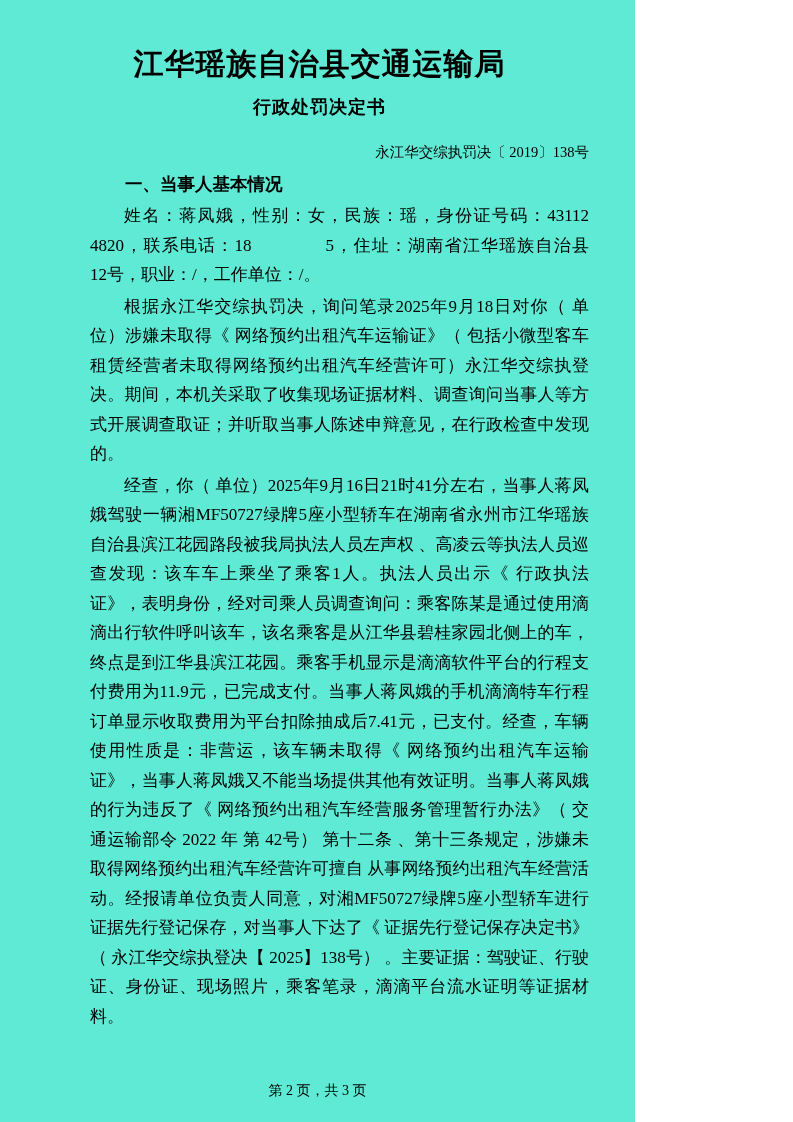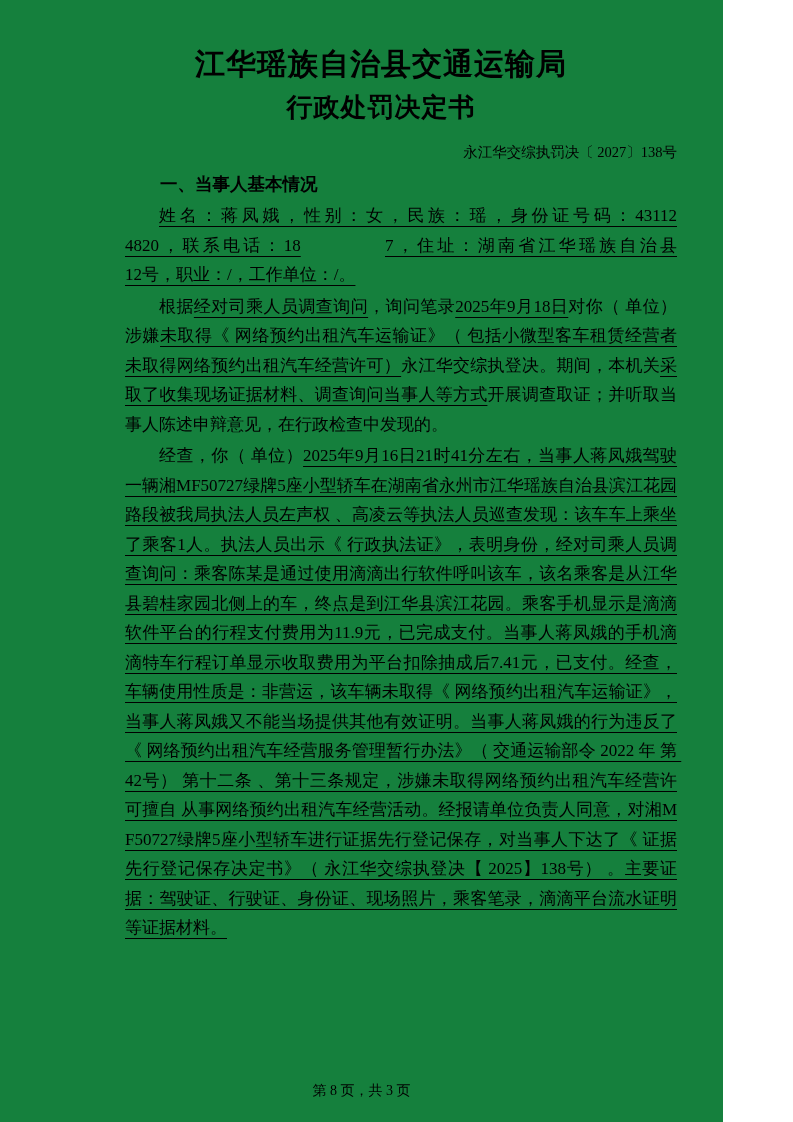--- a/index.html
+++ b/index.html
@@ -2,43 +2,43 @@
 <html><head>
 <meta charset="utf-8">
 <style>
   html, body {
     margin: 0;
     padding: 0;
     background: #ffffff;
   }
   .page {
     position: relative;
-    width: 723px;
+    width: 635px;
     height: 1122px;
-    background: #15803d;
+    background: #5eead4;
     box-sizing: border-box;
-    padding: 36px 46px 0 85px;
+    padding: 36px 46px 0 50px;
     font-family: "Liberation Serif", serif;
     color: #000000;
     overflow: hidden;
   }
   .title {
     text-align: center;
     font-family: "Liberation Sans", sans-serif;
     font-weight: bold;
     color: #000;
   }
   .title-line1 {
     font-size: 30px;
     line-height: 44px;
     letter-spacing: 1px;
     margin-top: 6px;
   }
   .title-line2 {
-    font-size: 26px;
+    font-size: 18px;
     line-height: 42px;
     letter-spacing: 1px;
   }
   .doc-number {
     text-align: right;
     font-size: 14.5px;
     line-height: 20px;
     margin-top: 14px;
     margin-bottom: 8px;
     font-family: "Liberation Serif", serif;
@@ -56,43 +56,42 @@
   }
   .para {
     margin: 0 0 2px 0;
     line-height: 29.5px;
     text-indent: 2em;
     text-align: justify;
     white-space: pre-wrap;
     word-break: break-all;
   }
   .u {
-    text-decoration: underline;
     text-underline-offset: 5px;
     text-decoration-thickness: 1px;
   }
   .footer {
     position: absolute;
     left: 0;
     right: 0;
     bottom: 22px;
     text-align: center;
     font-size: 14px;
     font-family: "Liberation Serif", serif;
   }
 </style>
 </head>
 <body>
 
 <div class="page">
   <div class="title title-line1">江华瑶族自治县交通运输局</div>
   <div class="title title-line2">行政处罚决定书</div>
-  <div class="doc-number">永江华交综执罚决〔 2027〕138号</div>
+  <div class="doc-number">永江华交综执罚决〔 2019〕138号</div>
 
   <div class="doc-body">
       <p class="heading">一、当事人基本情况</p>
-      <p class="para"><span class="u">姓名：蒋凤娥，性别：女，民族：瑶，身份证号码：43112</span><span>　　　　　</span><span class="u">4820，联系电话：18</span><span>　　　　</span><span class="u">7，住址：湖南省江华瑶族自治县</span><span>　　　　　　</span><span class="u">12号，职业：/，工作单位：/。</span></p>
-      <p class="para"><span>根据</span><span class="u">经对司乘人员调查询问</span><span>，询问笔录</span><span class="u">2025年9月18日</span><span>对你（ 单位）涉嫌</span><span class="u">未取得《 网络预约出租汽车运输证》（ 包括小微型客车租赁经营者未取得网络预约出租汽车经营许可）</span><span>永江华交综执登决。期间，本机关</span><span class="u">采取了收集现场证据材料、调查询问当事人等方式</span><span>开展调查取证；并听取当事人陈述申辩意见，在行政检查中发现的。</span></p>
+      <p class="para"><span class="u">姓名：蒋凤娥，性别：女，民族：瑶，身份证号码：43112</span><span>　　　　　</span><span class="u">4820，联系电话：18</span><span>　　　　</span><span class="u">5，住址：湖南省江华瑶族自治县</span><span>　　　　　　</span><span class="u">12号，职业：/，工作单位：/。</span></p>
+      <p class="para"><span>根据</span><span class="u">永江华交综执罚决</span><span>，询问笔录</span><span class="u">2025年9月18日</span><span>对你（ 单位）涉嫌</span><span class="u">未取得《 网络预约出租汽车运输证》（ 包括小微型客车租赁经营者未取得网络预约出租汽车经营许可）</span><span>永江华交综执登决。期间，本机关</span><span class="u">采取了收集现场证据材料、调查询问当事人等方式</span><span>开展调查取证；并听取当事人陈述申辩意见，在行政检查中发现的。</span></p>
       <p class="para"><span>经查，你（ 单位）</span><span class="u">2025年9月16日21时41分左右，当事人蒋凤娥驾驶一辆湘MF50727绿牌5座小型轿车在湖南省永州市江华瑶族自治县滨江花园路段被我局执法人员左声权 、高凌云等执法人员巡查发现：该车车上乘坐了乘客1人。执法人员出示《 行政执法证》，表明身份，经对司乘人员调查询问：乘客陈某是通过使用滴滴出行软件呼叫该车，该名乘客是从江华县碧桂家园北侧上的车，终点是到江华县滨江花园。乘客手机显示是滴滴软件平台的行程支付费用为11.9元，已完成支付。当事人蒋凤娥的手机滴滴特车行程订单显示收取费用为平台扣除抽成后7.41元，已支付。经查，车辆使用性质是：非营运，该车辆未取得《 网络预约出租汽车运输证》，当事人蒋凤娥又不能当场提供其他有效证明。当事人蒋凤娥的行为违反了《 网络预约出租汽车经营服务管理暂行办法》（ 交通运输部令 2022 年 第 42号） 第十二条 、第十三条规定，涉嫌未取得网络预约出租汽车经营许可擅自 从事网络预约出租汽车经营活动。经报请单位负责人同意，对湘MF50727绿牌5座小型轿车进行证据先行登记保存，对当事人下达了《 证据先行登记保存决定书》（ 永江华交综执登决【 2025】138号） 。主要证据：驾驶证、行驶证、身份证、现场照片，乘客笔录，滴滴平台流水证明等证据材料。</span></p>
     </div>
 
-  <div class="footer">第 8 页，共 3 页</div>
+  <div class="footer">第 2 页，共 3 页</div>
 </div>
 
 </body></html>

